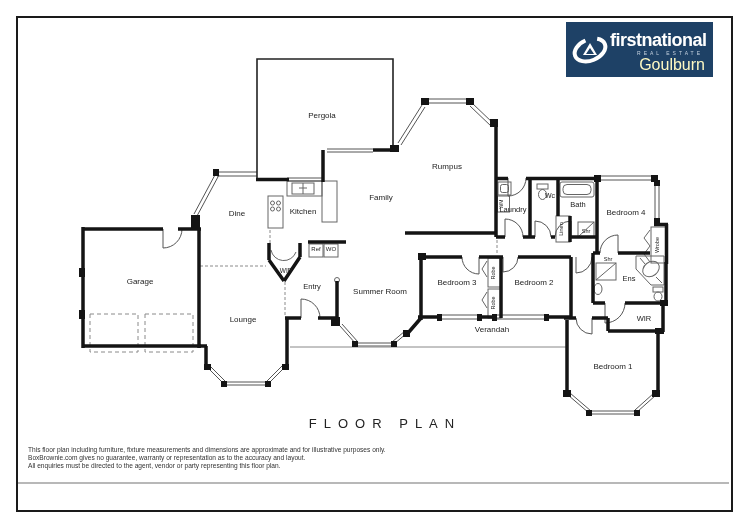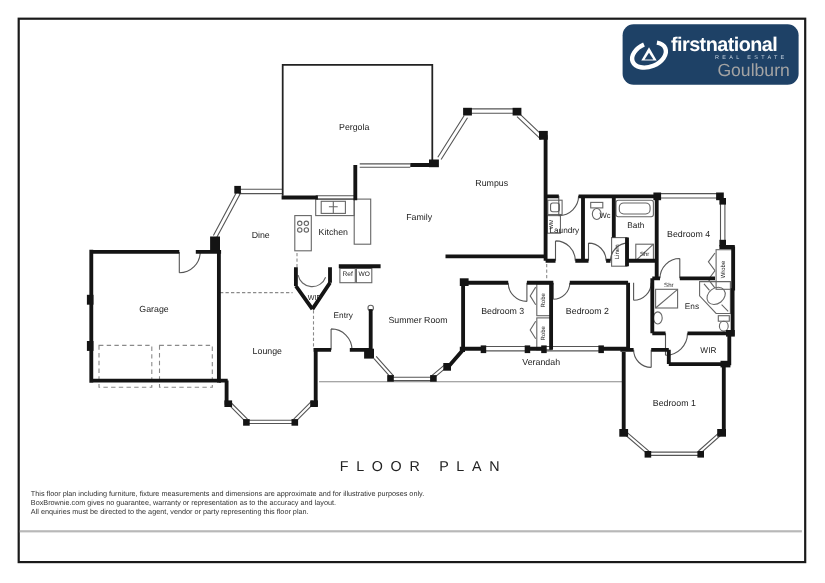--- a/index.html
+++ b/index.html
@@ -1,24 +1,24 @@
 <!DOCTYPE html>
 <html><head>
 <meta charset="utf-8">
 <style>
   html,body{margin:0;padding:0;background:#fff;}
   .page{position:relative;width:750px;height:530px;background:#fff;overflow:hidden;
         font-family:"Liberation Sans", sans-serif;color:#1a1a1a;}
   .frame{position:absolute;left:16px;top:16px;width:713px;height:492px;border:2px solid #1a1a1a;}
   .plan-svg{position:absolute;left:0;top:0;}
-  .logo{position:absolute;left:566px;top:22px;width:160px;height:55px;border-radius:10px;
+  .logo{position:absolute;left:566px;top:22px;width:147px;height:55px;border-radius:0;
         background:#1e4166;}
   .logo .brand{position:absolute;left:44px;top:8px;font-size:18px;font-weight:bold;color:#fff;letter-spacing:-0.5px;}
   .logo .tagline{position:absolute;right:10px;top:28px;font-size:5px;letter-spacing:3px;color:#c6d2df;}
-  .logo .office{position:absolute;right:8px;top:34px;font-size:16px;color:#a3a3a3;margin-left:10px;}
+  .logo .office{position:absolute;right:8px;top:34px;font-size:16px;color:#fef9c3;margin-left:10px;}
   .logo .icon{position:absolute;left:5px;top:9px;}
   .floor-title{position:absolute;left:0;top:416px;width:770px;text-align:center;
         font-size:13px;letter-spacing:7px;color:#222;}
   .disclaimer{position:absolute;left:28px;top:446px;font-size:6.6px;line-height:8.2px;color:#333;}
   .sep{position:absolute;left:18px;top:482px;width:711px;height:2px;background:#b8b8b8;}
   .address{position:absolute;left:24px;top:487px;font-size:18px;color:#111;}
   svg text{font-family:"Liberation Sans", sans-serif;}
 </style>
 </head>
 <body>

